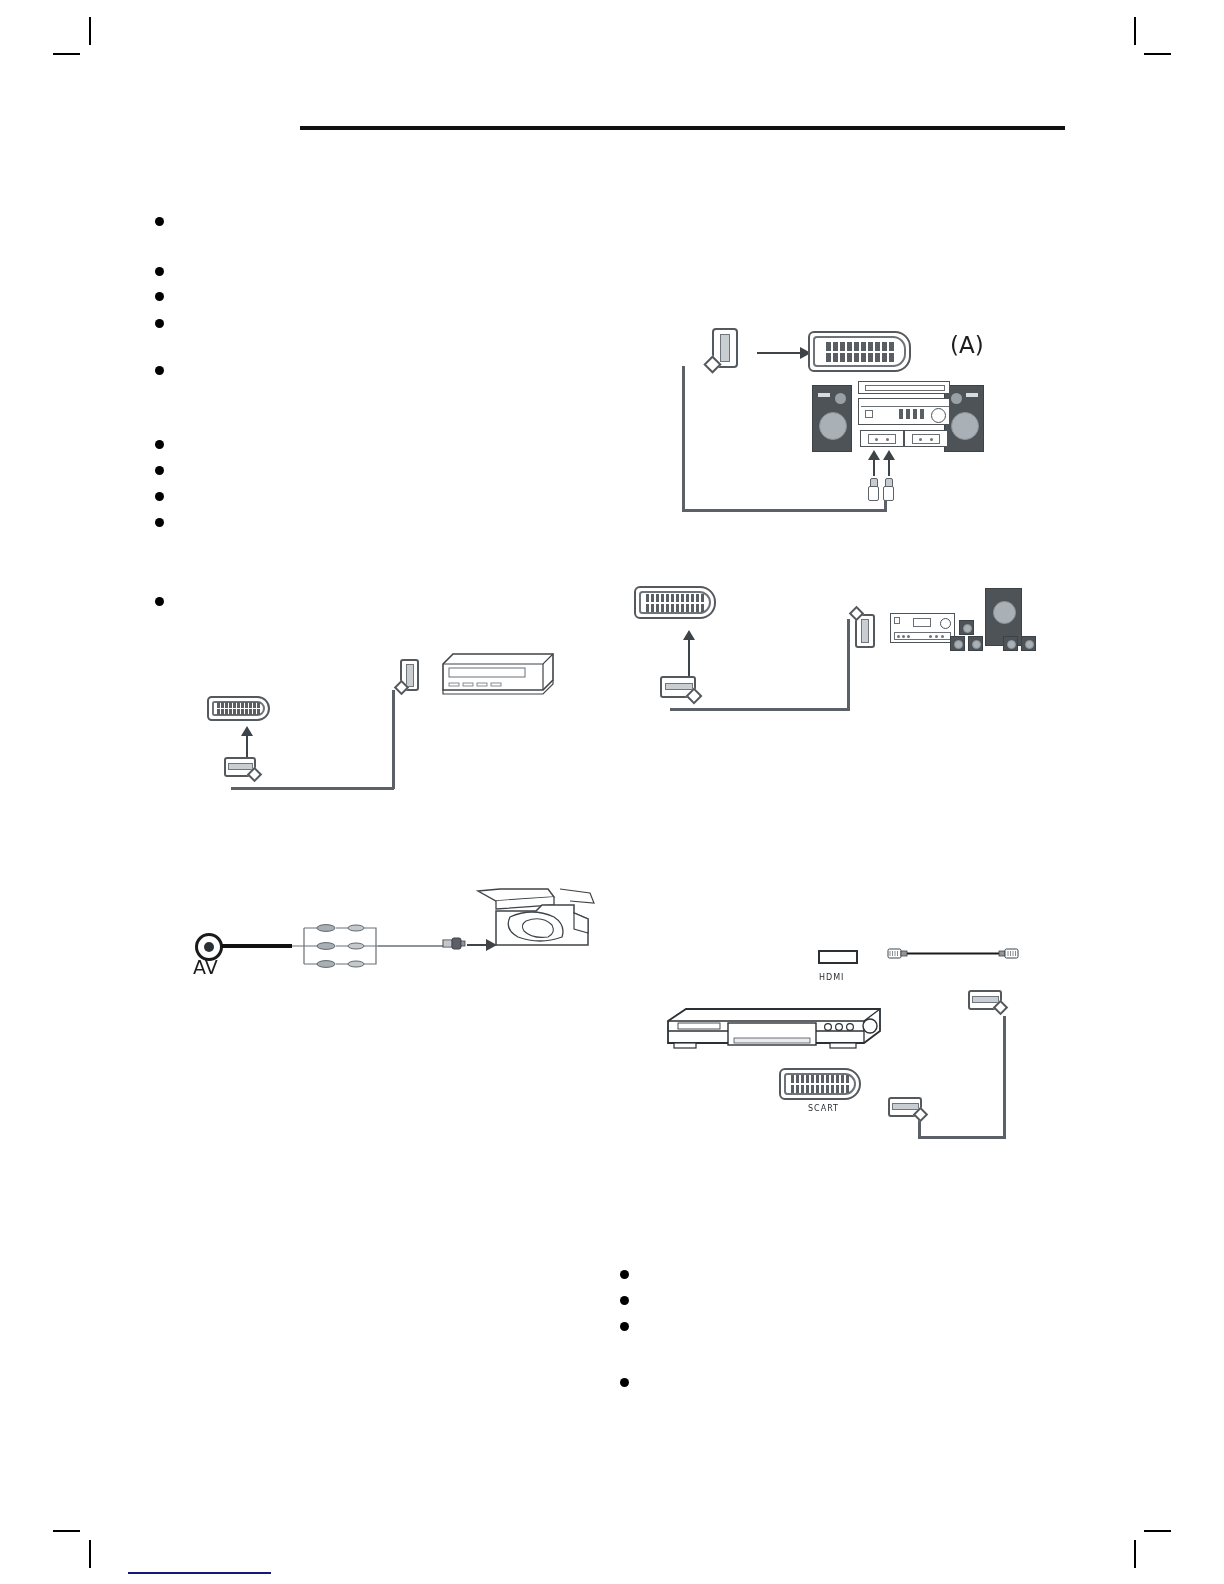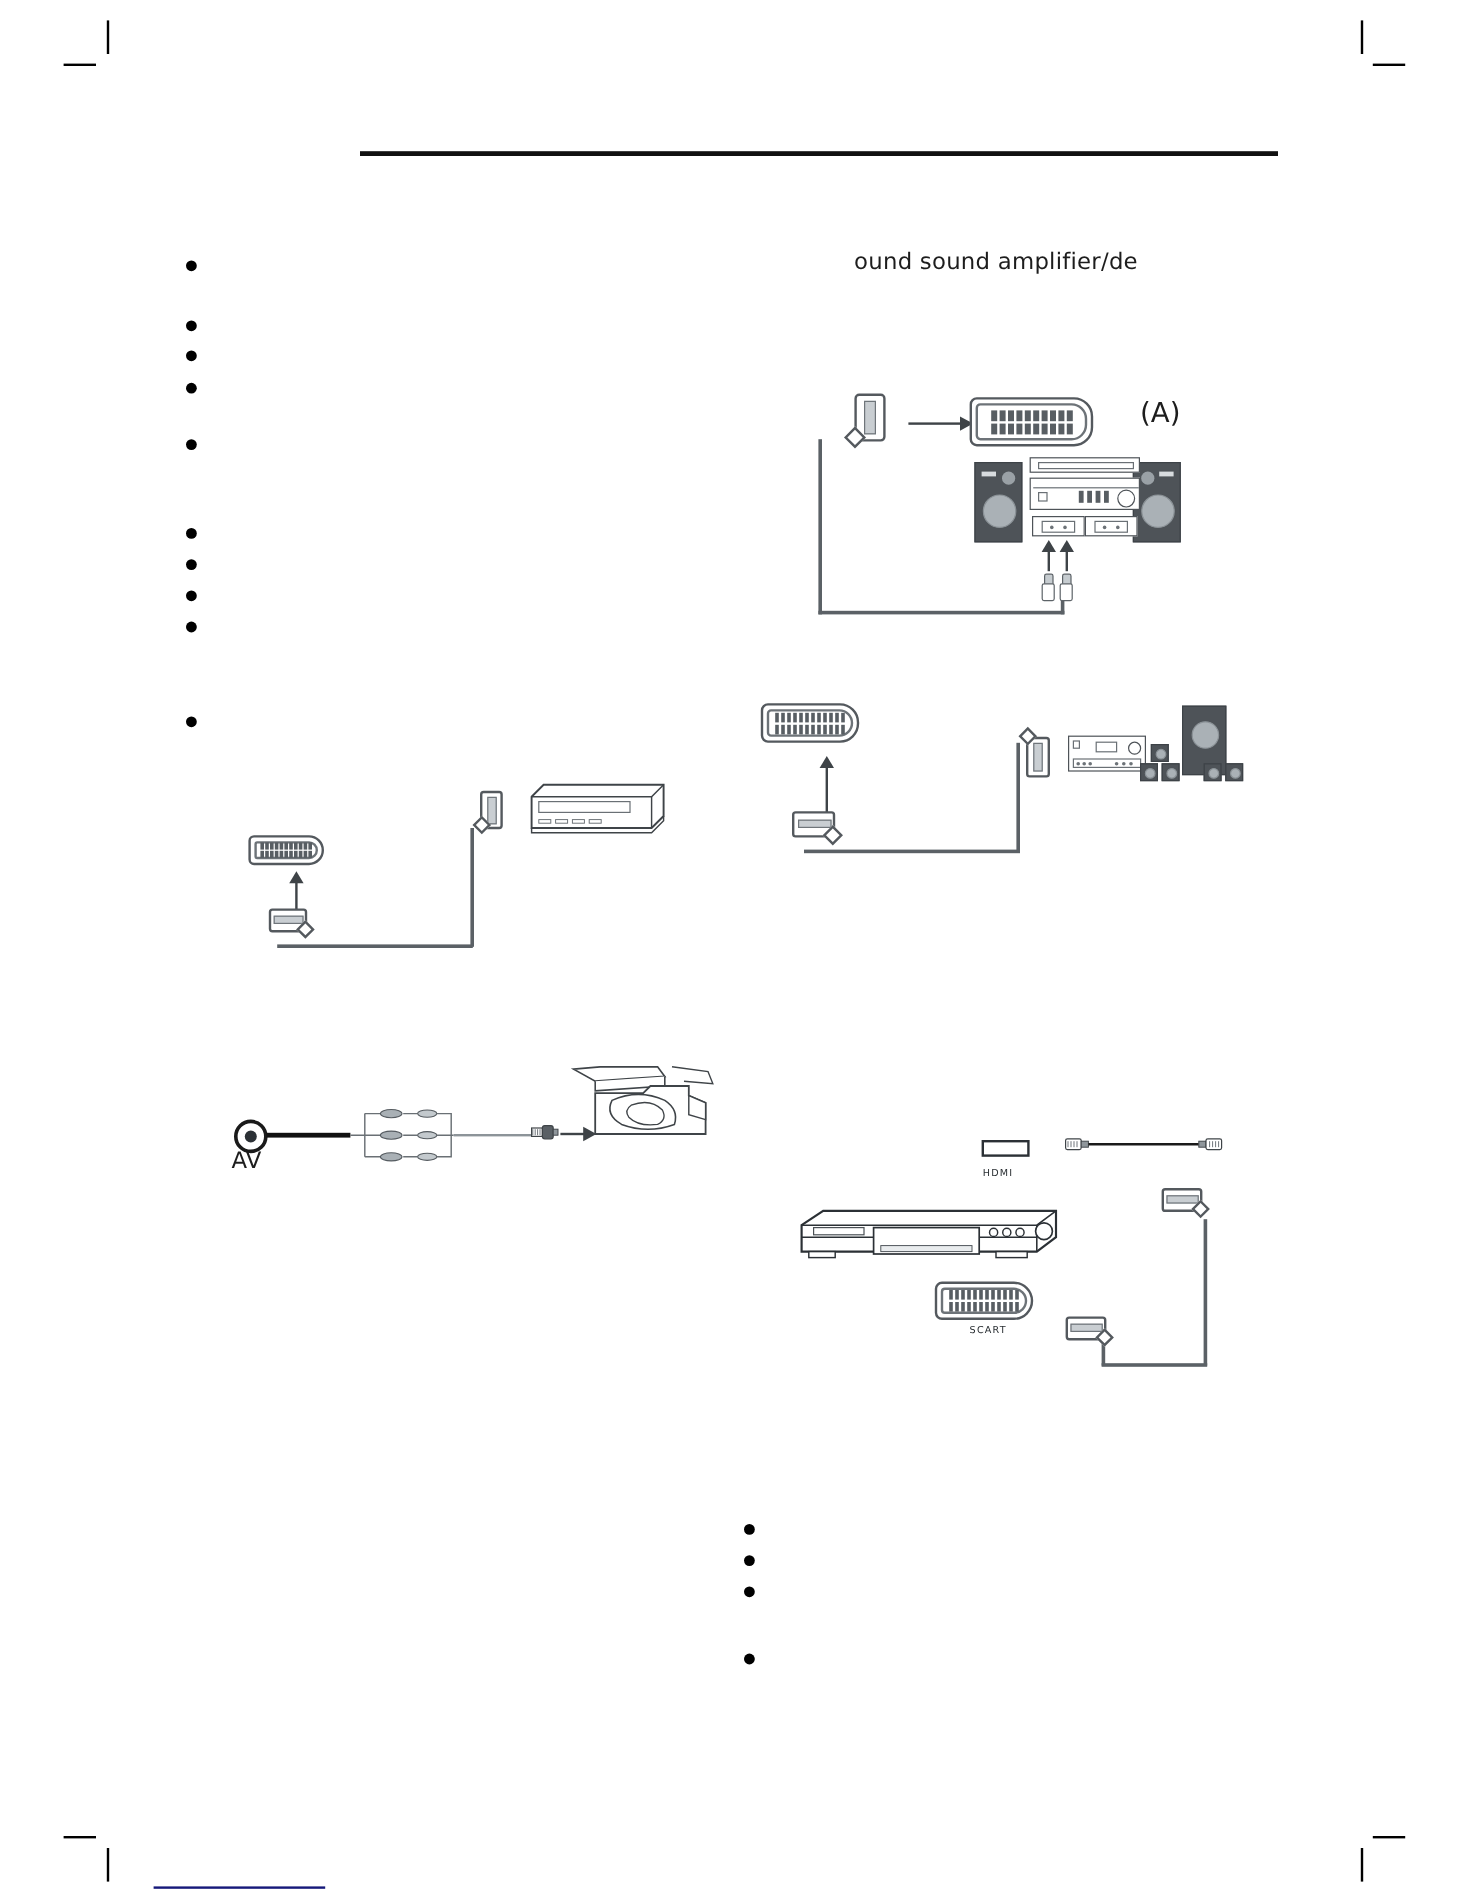--- a/index.html
+++ b/index.html
@@ -103,21 +103,20 @@
 
   <div class="crop h" style="left:53px;top:1530px;"></div>
   <div class="crop v" style="left:89px;top:1540px;"></div>
 
   <div class="crop h" style="left:1144px;top:1530px;"></div>
   <div class="crop v" style="left:1134px;top:1540px;"></div>
 
   <div class="header-rule"></div>
 
   <div class="heading-text">
-    <div>ound sound amplifier/de</div>
   </div>
 
   <div class="bullet" style="left:155px;top:217px;"></div>
   <div class="bullet" style="left:155px;top:267px;"></div>
   <div class="bullet" style="left:155px;top:292px;"></div>
   <div class="bullet" style="left:155px;top:319px;"></div>
   <div class="bullet" style="left:155px;top:366px;"></div>
   <div class="bullet" style="left:155px;top:440px;"></div>
   <div class="bullet" style="left:155px;top:466px;"></div>
   <div class="bullet" style="left:155px;top:492px;"></div>

